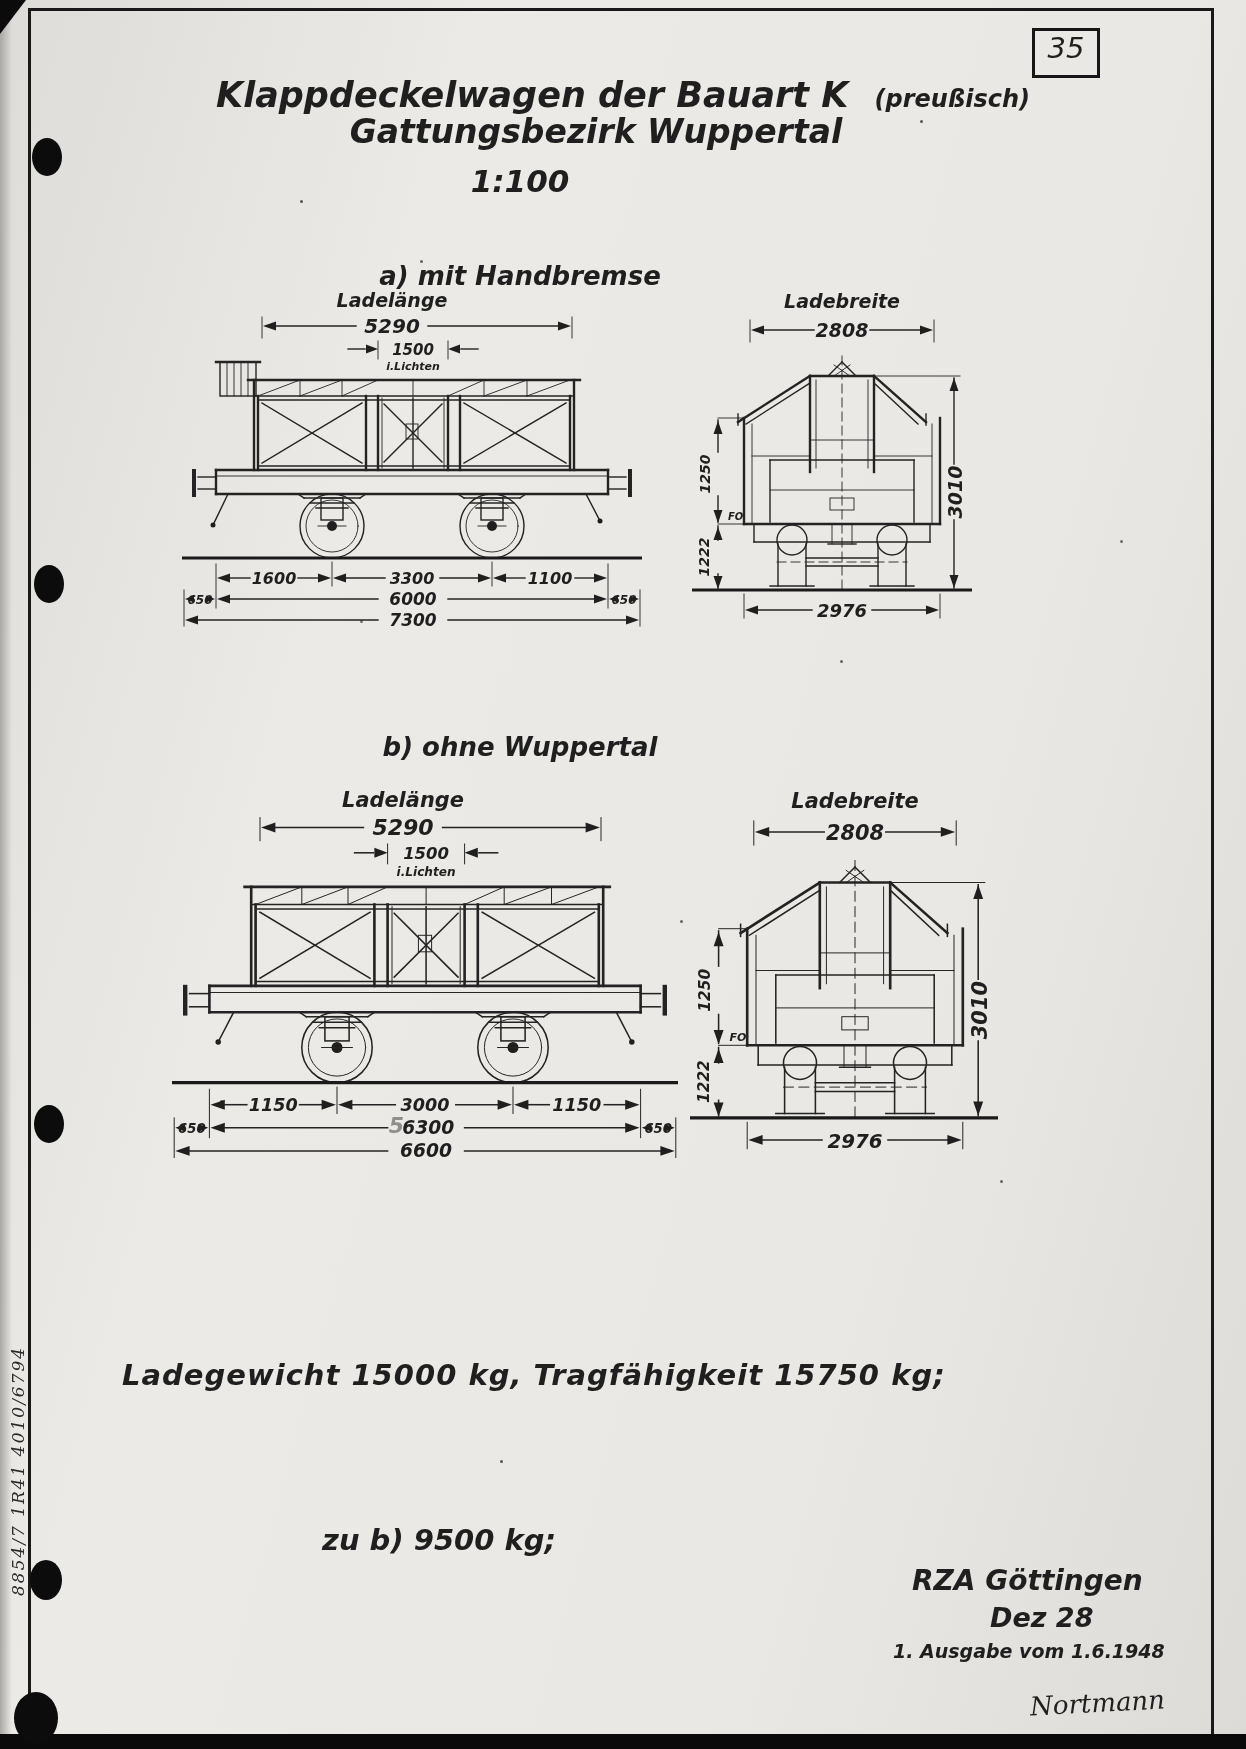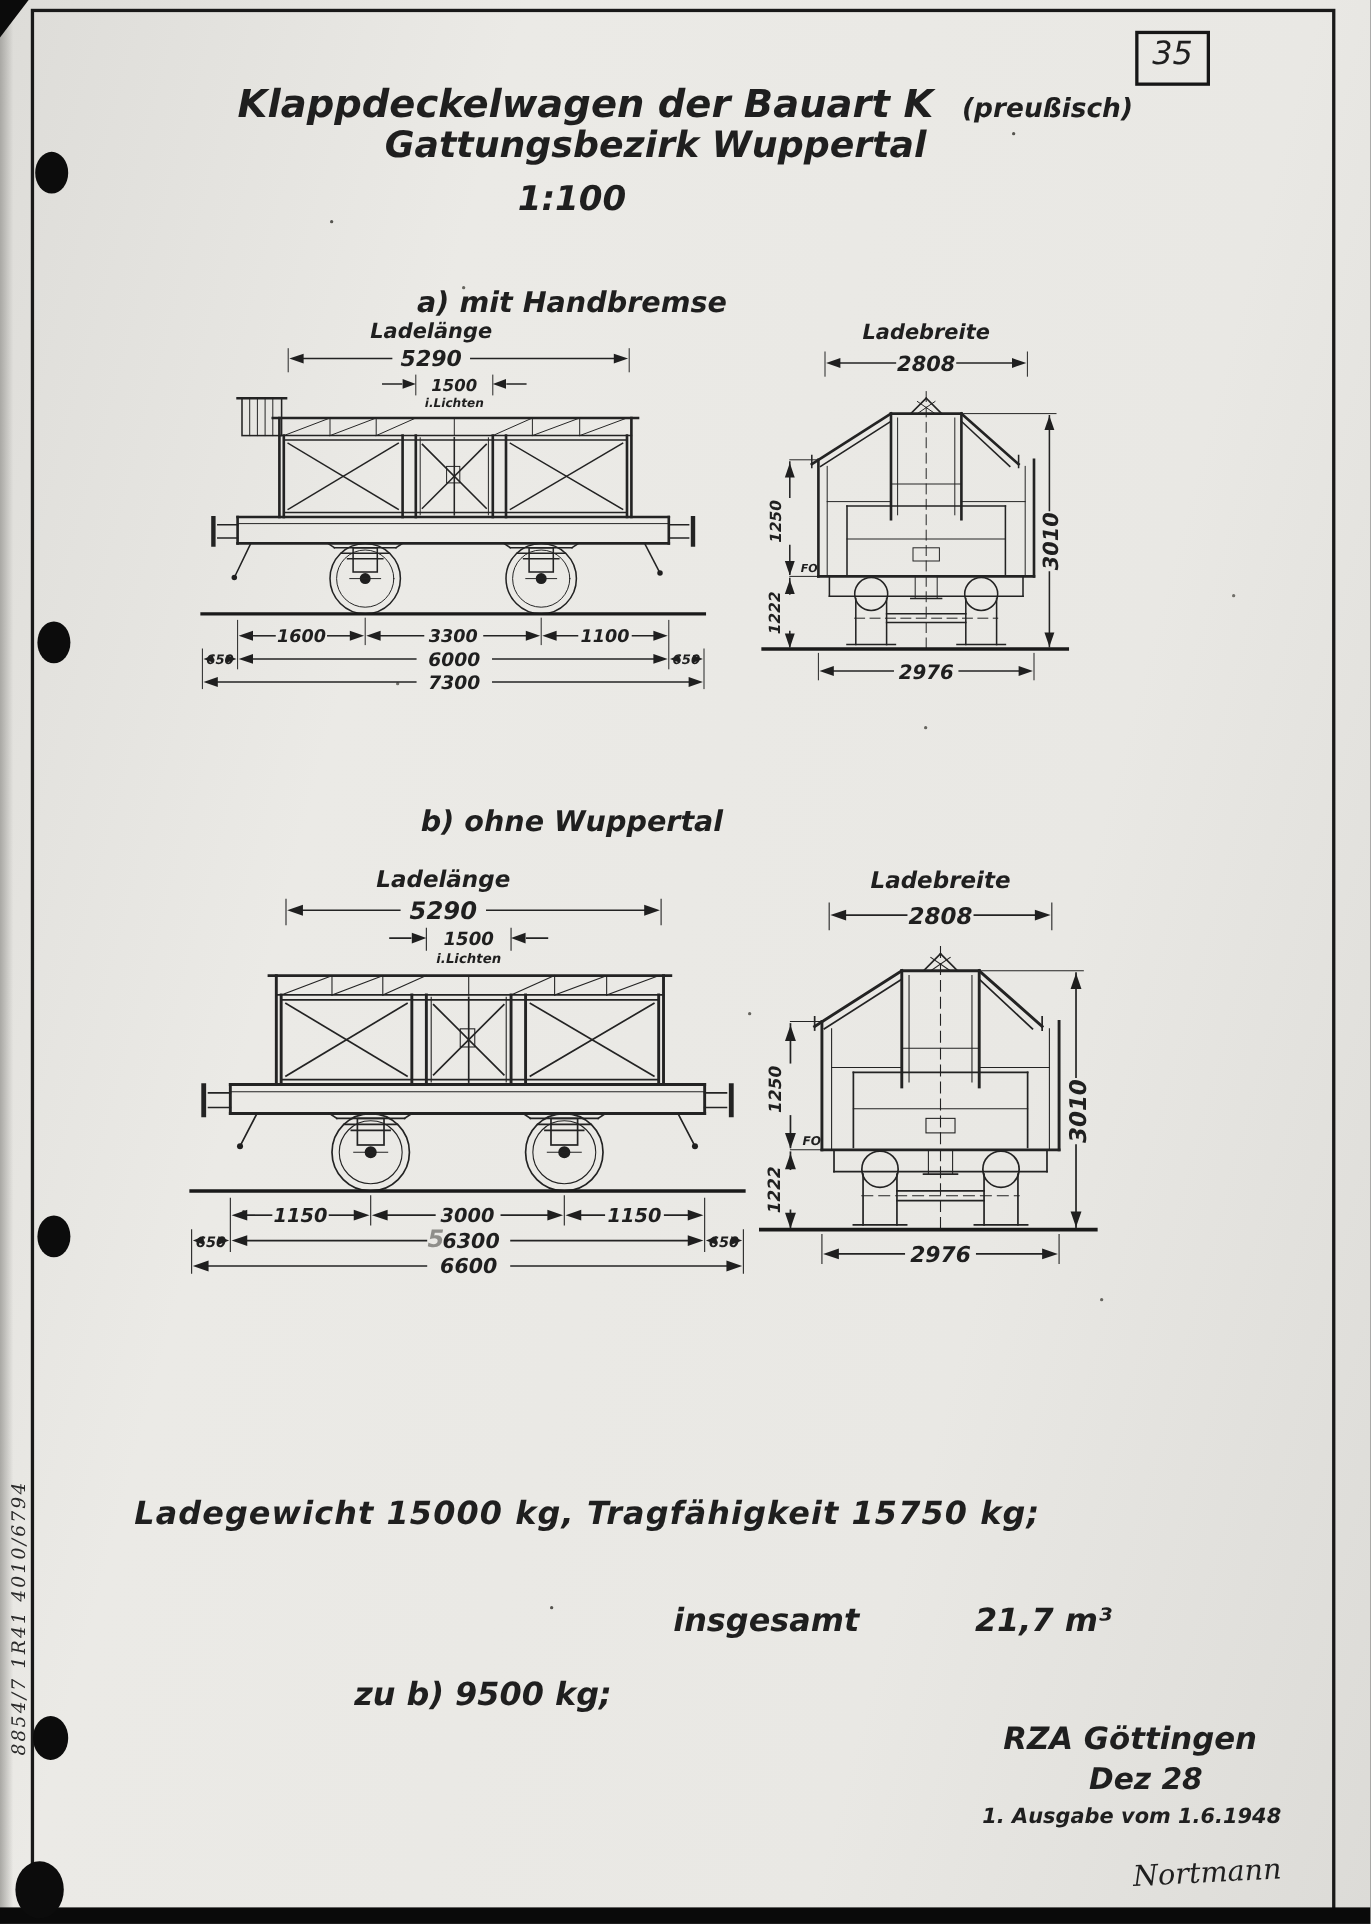--- a/index.html
+++ b/index.html
@@ -520,24 +520,20 @@
         <line class="s thin" x1="248" y1="302" x2="248" y2="326"></line>
       <line class="s" x1="65" y1="318" x2="120" y2="318"></line>
         <line class="s" x1="180" y1="318" x2="235" y2="318"></line>
       <path class="f" d="M53 318 l13 -4.5 v9 z"></path>
         <path class="f" d="M247 318 l-13 -4.5 v9 z"></path>
       <text x="150" y="325" font-size="18" text-anchor="middle">2976</text>
     </g>
   </svg>
 
   <div class="abs t" style="left:122px;top:1358px;font-size:29px;letter-spacing:1px;">Ladegewicht  15000 kg, Tragfähigkeit  15750 kg;</div>
-  <div class="abs t" style="left:612px;top:1456px;font-size:29px;">
-    <span>insgesamt</span>
-    <span style="margin-left:95px;">21,7 m³</span>
-  </div>
   <div class="abs t" style="left:322px;top:1523px;font-size:29px;">zu b)   9500 kg;</div>
 
   <div class="abs t" style="left:912px;top:1564px;font-size:28px;">RZA Göttingen</div>
   <div class="abs t" style="left:990px;top:1602px;font-size:27px;">Dez 28</div>
   <div class="abs t" style="left:893px;top:1640px;font-size:19px;">1. Ausgabe vom 1.6.1948</div>
 
   <div class="abs signature" style="left:1030px;top:1688px;">Nortmann</div>
 
   <div class="margin-note">8854/7  1R41  4010/6794</div>
 

